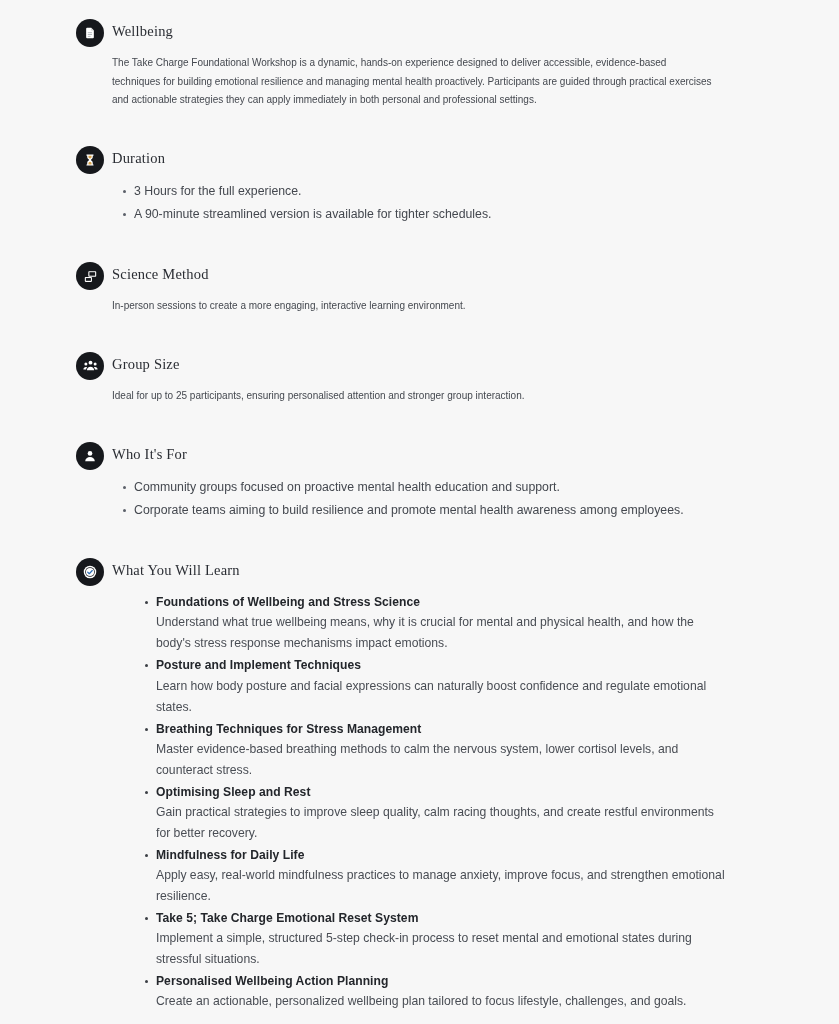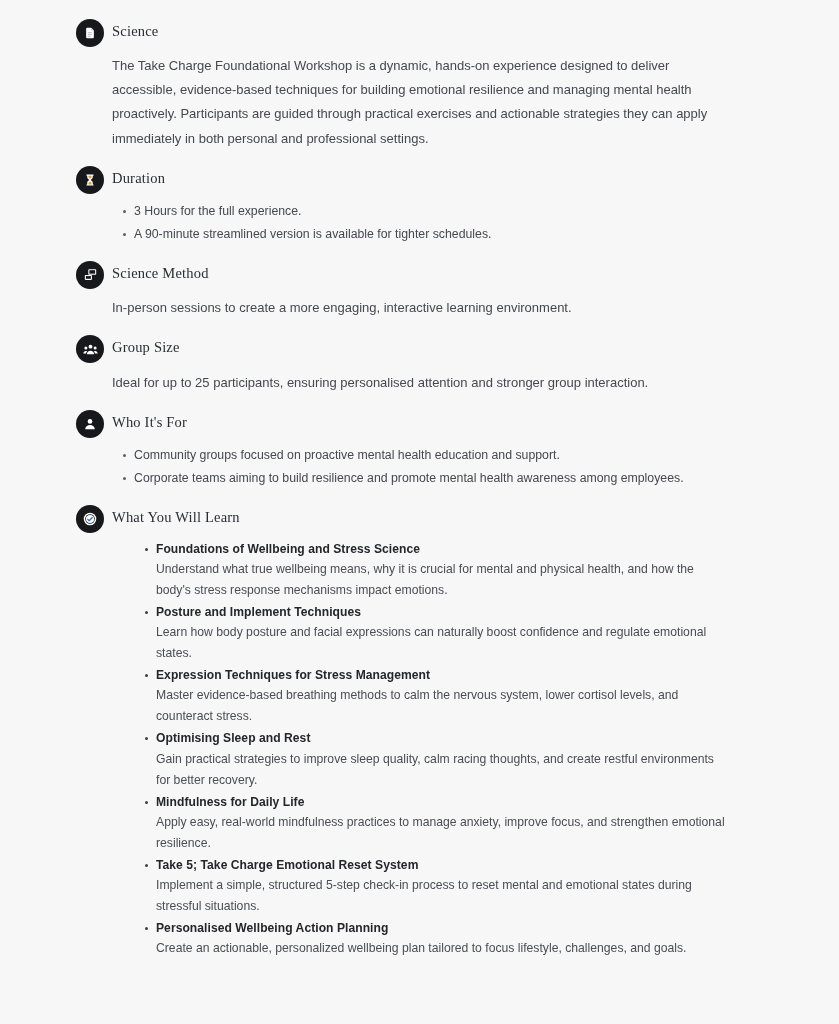--- a/index.html
+++ b/index.html
@@ -22,21 +22,21 @@
     width: 839px;
     padding: 18px 0 0 0;
   }
 
   
   .section {
     position: relative;
     padding-left: 112px;
     padding-right: 110px;
   }
-  .section + .section { margin-top: 14px; }
+  .section + .section { margin-top: 35px; }
 
   .sec-icon {
     position: absolute;
     left: 76px;
     top: 1px;
     width: 28px;
     height: 28px;
     border-radius: 50%;
     background: #16181c;
     display: flex;
@@ -55,21 +55,21 @@
     padding-top: 5px;
     line-height: 1.2;
   }
 
   .sec-body {
     margin-top: 14px;
   }
 
   p.para {
     margin: 0;
-    font-size: 13px;
+    font-size: 10px;
     line-height: 1.85;
     color: #44484f;
     max-width: 604px;
   }
 
   ul.plain {
     margin: 0;
     padding: 0 0 0 22px;
     list-style: none;
   }
@@ -138,21 +138,21 @@
       <div class="section">
         <div class="sec-icon">
           <svg width="14" height="14" viewBox="0 0 24 24" fill="none">
             <path d="M14 3H7a1.6 1.6 0 0 0-1.6 1.6v14.8A1.6 1.6 0 0 0 7 21h10a1.6 1.6 0 0 0 1.6-1.6V7.6L14 3z" fill="#fff"></path>
             <path d="M14 3v4.6h4.6" fill="#cfcfcf"></path>
             <rect x="8.2" y="11" width="7.2" height="1.2" fill="#9aa0a6"></rect>
             <rect x="8.2" y="14" width="7.2" height="1.2" fill="#9aa0a6"></rect>
             <rect x="8.2" y="17" width="4.6" height="1.2" fill="#9aa0a6"></rect>
           </svg>
         </div>
-        <h2 class="sec-title">Science</h2>
+        <h2 class="sec-title">Wellbeing</h2>
         <div class="sec-body">
           <p class="para">The Take Charge Foundational Workshop is a dynamic, hands-on experience designed to deliver accessible, evidence-based techniques for building emotional resilience and managing mental health proactively. Participants are guided through practical exercises and actionable strategies they can apply immediately in both personal and professional settings.</p>
         </div>
       </div>
       <div class="section">
         <div class="sec-icon">
           <svg width="14" height="14" viewBox="0 0 24 24">
             <path d="M6 2.6h12v1.9h-1.2v2.1c0 2.2-1.3 4-3.1 4.8v1.2c1.8.8 3.1 2.6 3.1 4.8v2.1H18v1.9H6v-1.9h1.2v-2.1c0-2.2 1.3-4 3.1-4.8v-1.2C8.5 10.6 7.2 8.8 7.2 6.6V4.5H6V2.6z" fill="#fff"></path>
             <path d="M9.3 6.6c0 1.6 1.2 2.9 2.7 2.9s2.7-1.3 2.7-2.9V4.5H9.3v2.1z" fill="#d8a24a"></path>
             <path d="M9.3 19.5h5.4v-1.6c0-1.5-1.2-2.8-2.7-2.8s-2.7 1.3-2.7 2.8v1.6z" fill="#d8a24a"></path>
@@ -225,21 +225,21 @@
           <ul class="rich">
             <li>
               <div class="item-title">Foundations of Wellbeing and Stress Science</div>
               <div class="item-desc">Understand what true wellbeing means, why it is crucial for mental and physical health, and how the body's stress response mechanisms impact emotions.</div>
             </li>
             <li>
               <div class="item-title">Posture and Implement Techniques</div>
               <div class="item-desc">Learn how body posture and facial expressions can naturally boost confidence and regulate emotional states.</div>
             </li>
             <li>
-              <div class="item-title">Expression Techniques for Stress Management</div>
+              <div class="item-title">Breathing Techniques for Stress Management</div>
               <div class="item-desc">Master evidence-based breathing methods to calm the nervous system, lower cortisol levels, and counteract stress.</div>
             </li>
             <li>
               <div class="item-title">Optimising Sleep and Rest</div>
               <div class="item-desc">Gain practical strategies to improve sleep quality, calm racing thoughts, and create restful environments for better recovery.</div>
             </li>
             <li>
               <div class="item-title">Mindfulness for Daily Life</div>
               <div class="item-desc">Apply easy, real-world mindfulness practices to manage anxiety, improve focus, and strengthen emotional resilience.</div>
             </li>

